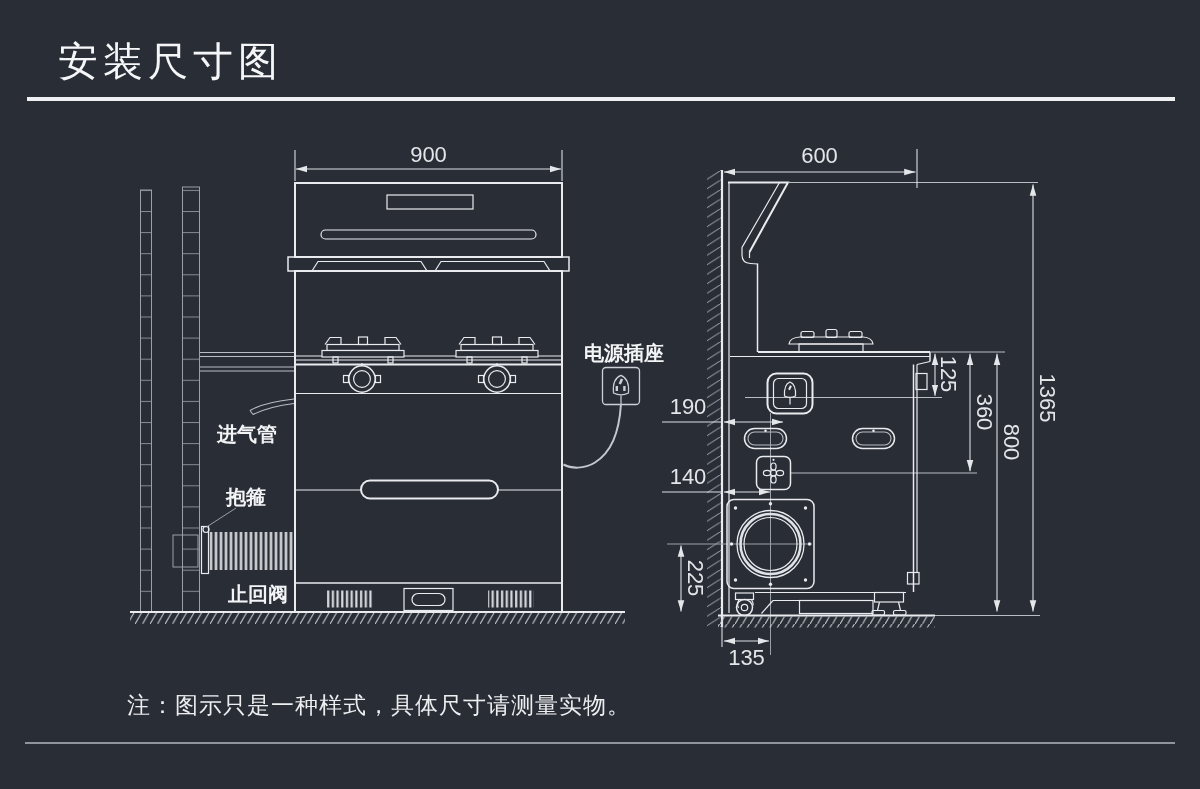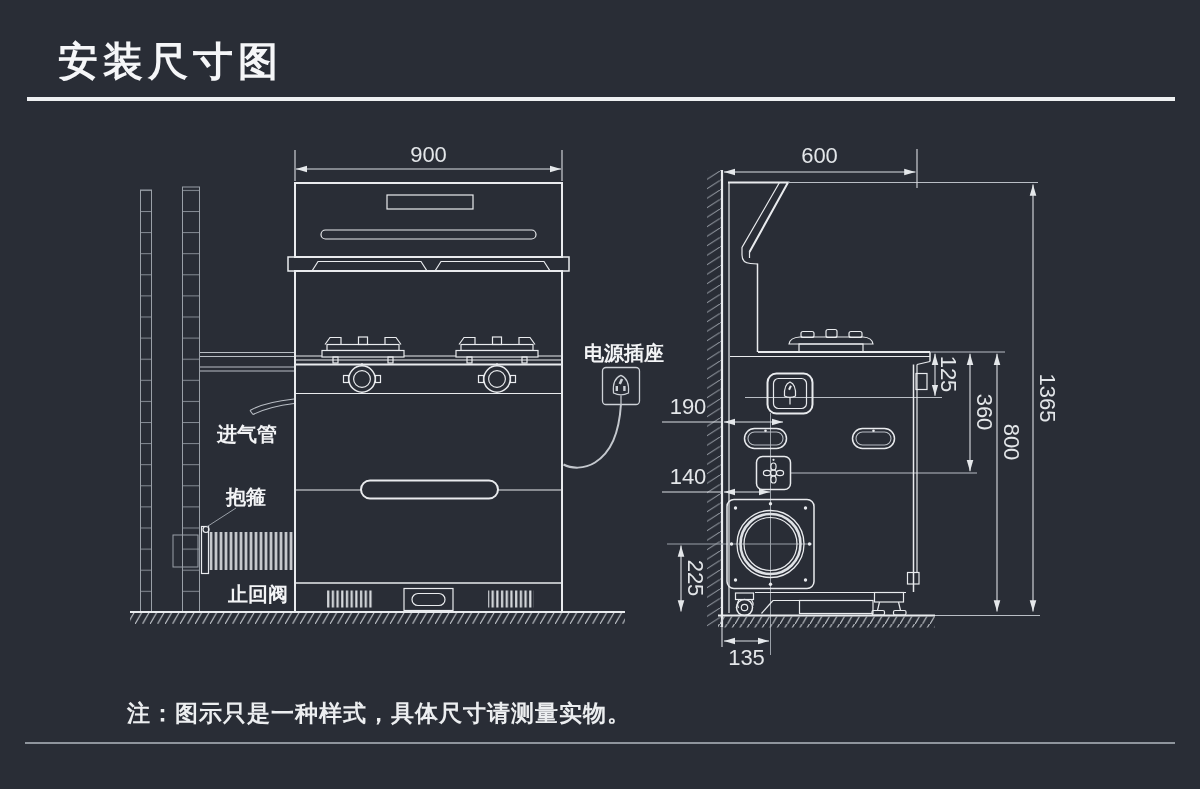--- a/index.html
+++ b/index.html
@@ -1,23 +1,23 @@
 <!DOCTYPE html>
 <html><head>
 <meta charset="utf-8">
 <style>
   html,body{margin:0;padding:0;background:#1c1f26;}
   .page{position:relative;width:1200px;height:789px;background:#292d36;overflow:hidden;
         font-family:"Liberation Sans","DejaVu Sans",sans-serif;}
-  .title{position:absolute;left:58px;top:34px;font-size:40px;font-weight:700;
+  .title{position:absolute;left:58px;top:34px;font-size:40px;font-weight:400;
          letter-spacing:5px;color:#f5f6f8;}
   .title-rule{position:absolute;left:27px;top:97px;width:1148px;height:4px;background:#eef0f2;}
   .bottom-rule{position:absolute;left:25px;top:742px;width:1150px;height:2px;background:#8f959d;}
-  .note{position:absolute;left:127px;top:690px;font-size:23px;font-weight:700;
-        letter-spacing:1px;color:#eceef0;margin-top:8px;}
+  .note{position:absolute;left:127px;top:690px;font-size:23px;font-weight:400;
+        letter-spacing:1px;color:#eceef0;}
   svg text{font-family:"Liberation Sans","DejaVu Sans",sans-serif;}
   .s1{stroke:#e9ebee;stroke-width:1.2;fill:none}
   .s15{stroke:#e9ebee;stroke-width:1.5;fill:none}
   .s2{stroke:#e9ebee;stroke-width:2;fill:none}
   .s22{stroke:#e9ebee;stroke-width:2.2;fill:none}
   .sm{stroke:#b9bec5;stroke-width:1.1;fill:none}
   .sf{stroke:#9aa0a8;stroke-width:1;fill:none}
   .dim{stroke:#dcdfe3;stroke-width:1.1;fill:none}
   .bg{fill:#292d36}
   .dot{fill:#e9ebee;stroke:none}

